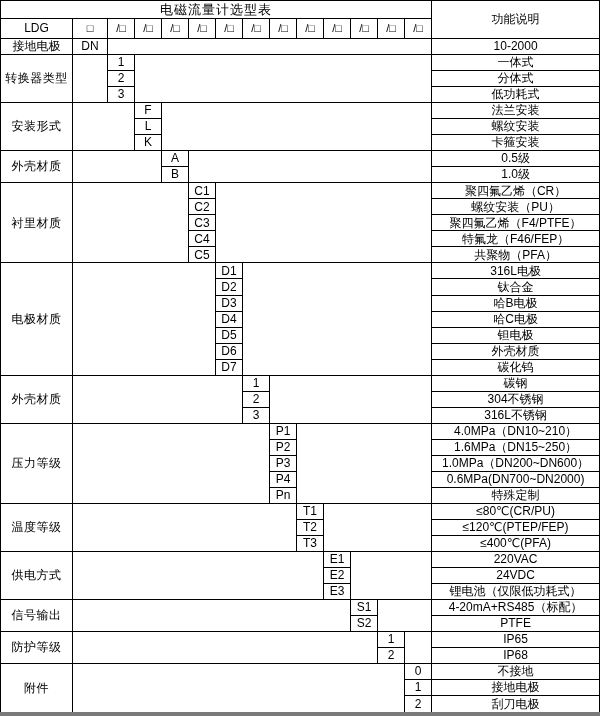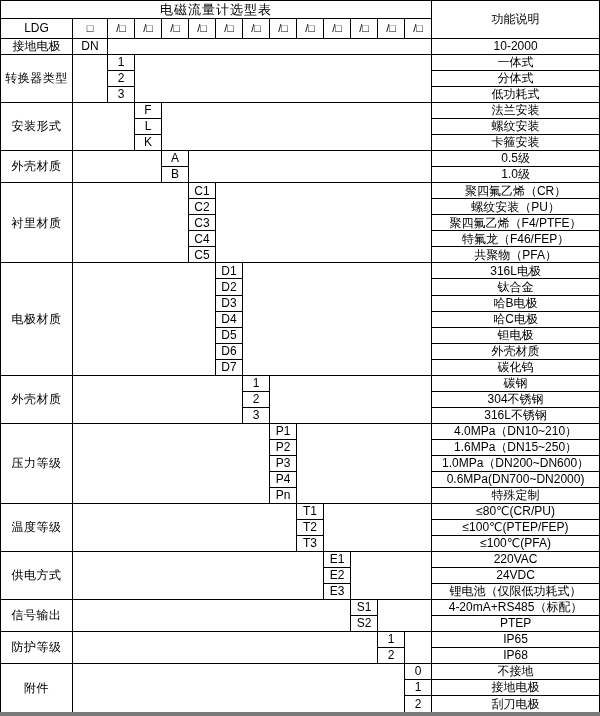--- a/index.html
+++ b/index.html
@@ -208,25 +208,25 @@
         </tr>
         <tr>
           <td class="glabel gt" rowspan="3">温度等级</td>
           <td class="gt" colspan="8" rowspan="3"></td>
           <td class=" gt">T1</td>
           <td class="gt" colspan="4" rowspan="3"></td>
           <td class=" gt">≤80℃(CR/PU)</td>
         </tr>
         <tr>
           <td>T2</td>
-          <td>≤100℃(PTEP/FEP)</td>
+          <td>≤120℃(PTEP/FEP)</td>
         </tr>
         <tr>
           <td>T3</td>
-          <td>≤100℃(PFA)</td>
+          <td>≤400℃(PFA)</td>
         </tr>
         <tr>
           <td class="glabel gt" rowspan="3">供电方式</td>
           <td class="gt" colspan="9" rowspan="3"></td>
           <td class=" gt">E1</td>
           <td class="gt" colspan="3" rowspan="3"></td>
           <td class=" gt">220VAC</td>
         </tr>
         <tr>
           <td>E2</td>
@@ -238,21 +238,21 @@
         </tr>
         <tr>
           <td class="glabel gt" rowspan="2">信号输出</td>
           <td class="gt" colspan="10" rowspan="2"></td>
           <td class=" gt">S1</td>
           <td class="gt" colspan="2" rowspan="2"></td>
           <td class=" gt">4-20mA+RS485（标配）</td>
         </tr>
         <tr>
           <td>S2</td>
-          <td>PTEP</td>
+          <td>PTFE</td>
         </tr>
         <tr>
           <td class="glabel gt" rowspan="2">防护等级</td>
           <td class="gt" colspan="11" rowspan="2"></td>
           <td class=" gt">1</td>
           <td class="gt" colspan="1" rowspan="2"></td>
           <td class=" gt">IP65</td>
         </tr>
         <tr>
           <td>2</td>

